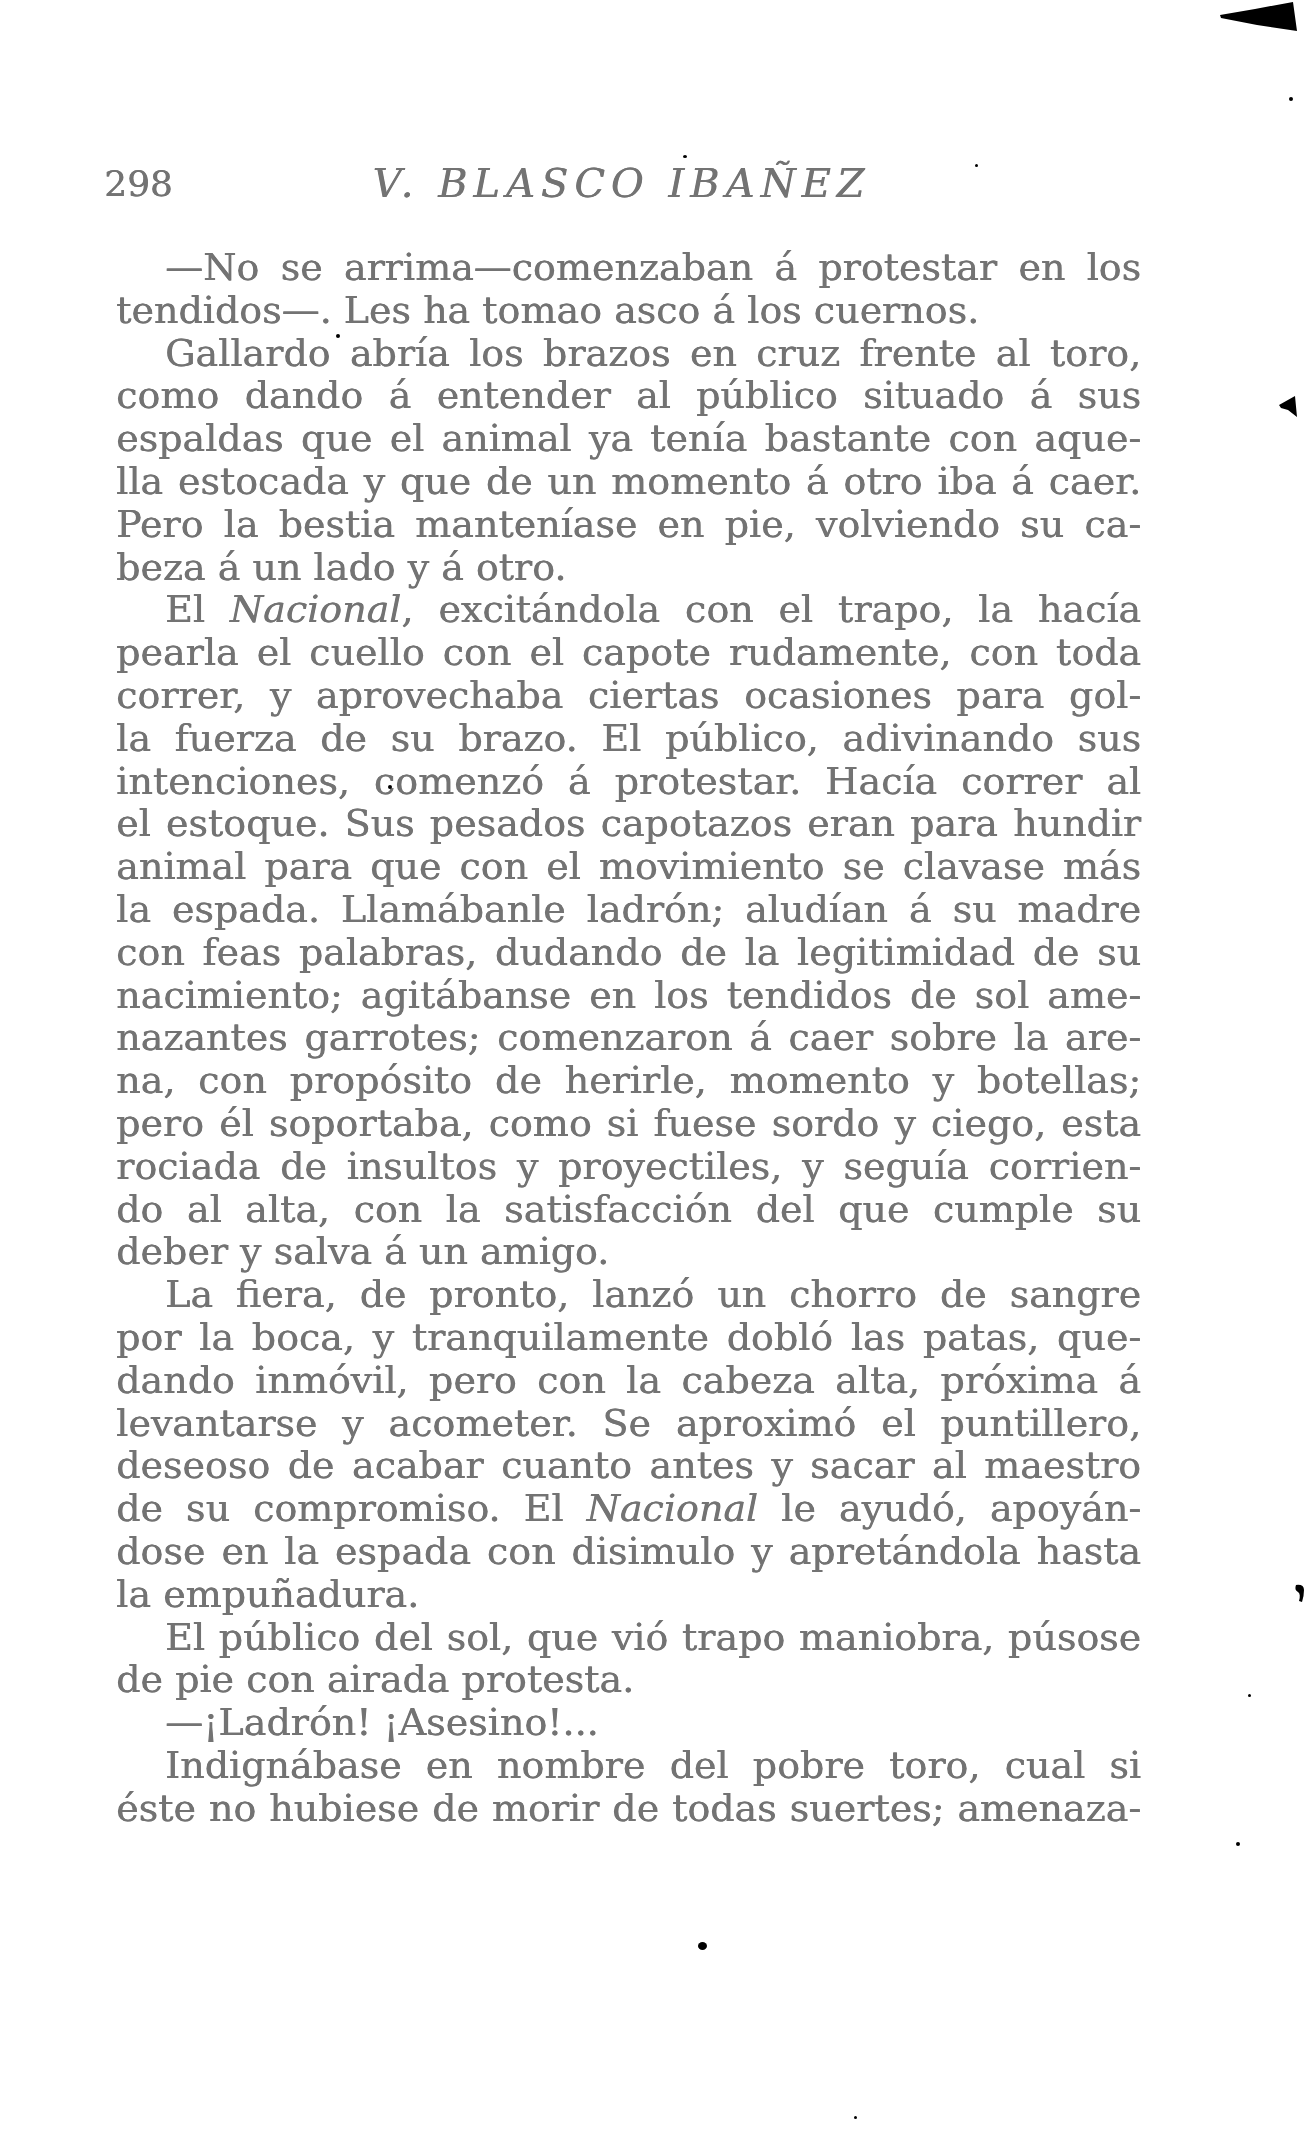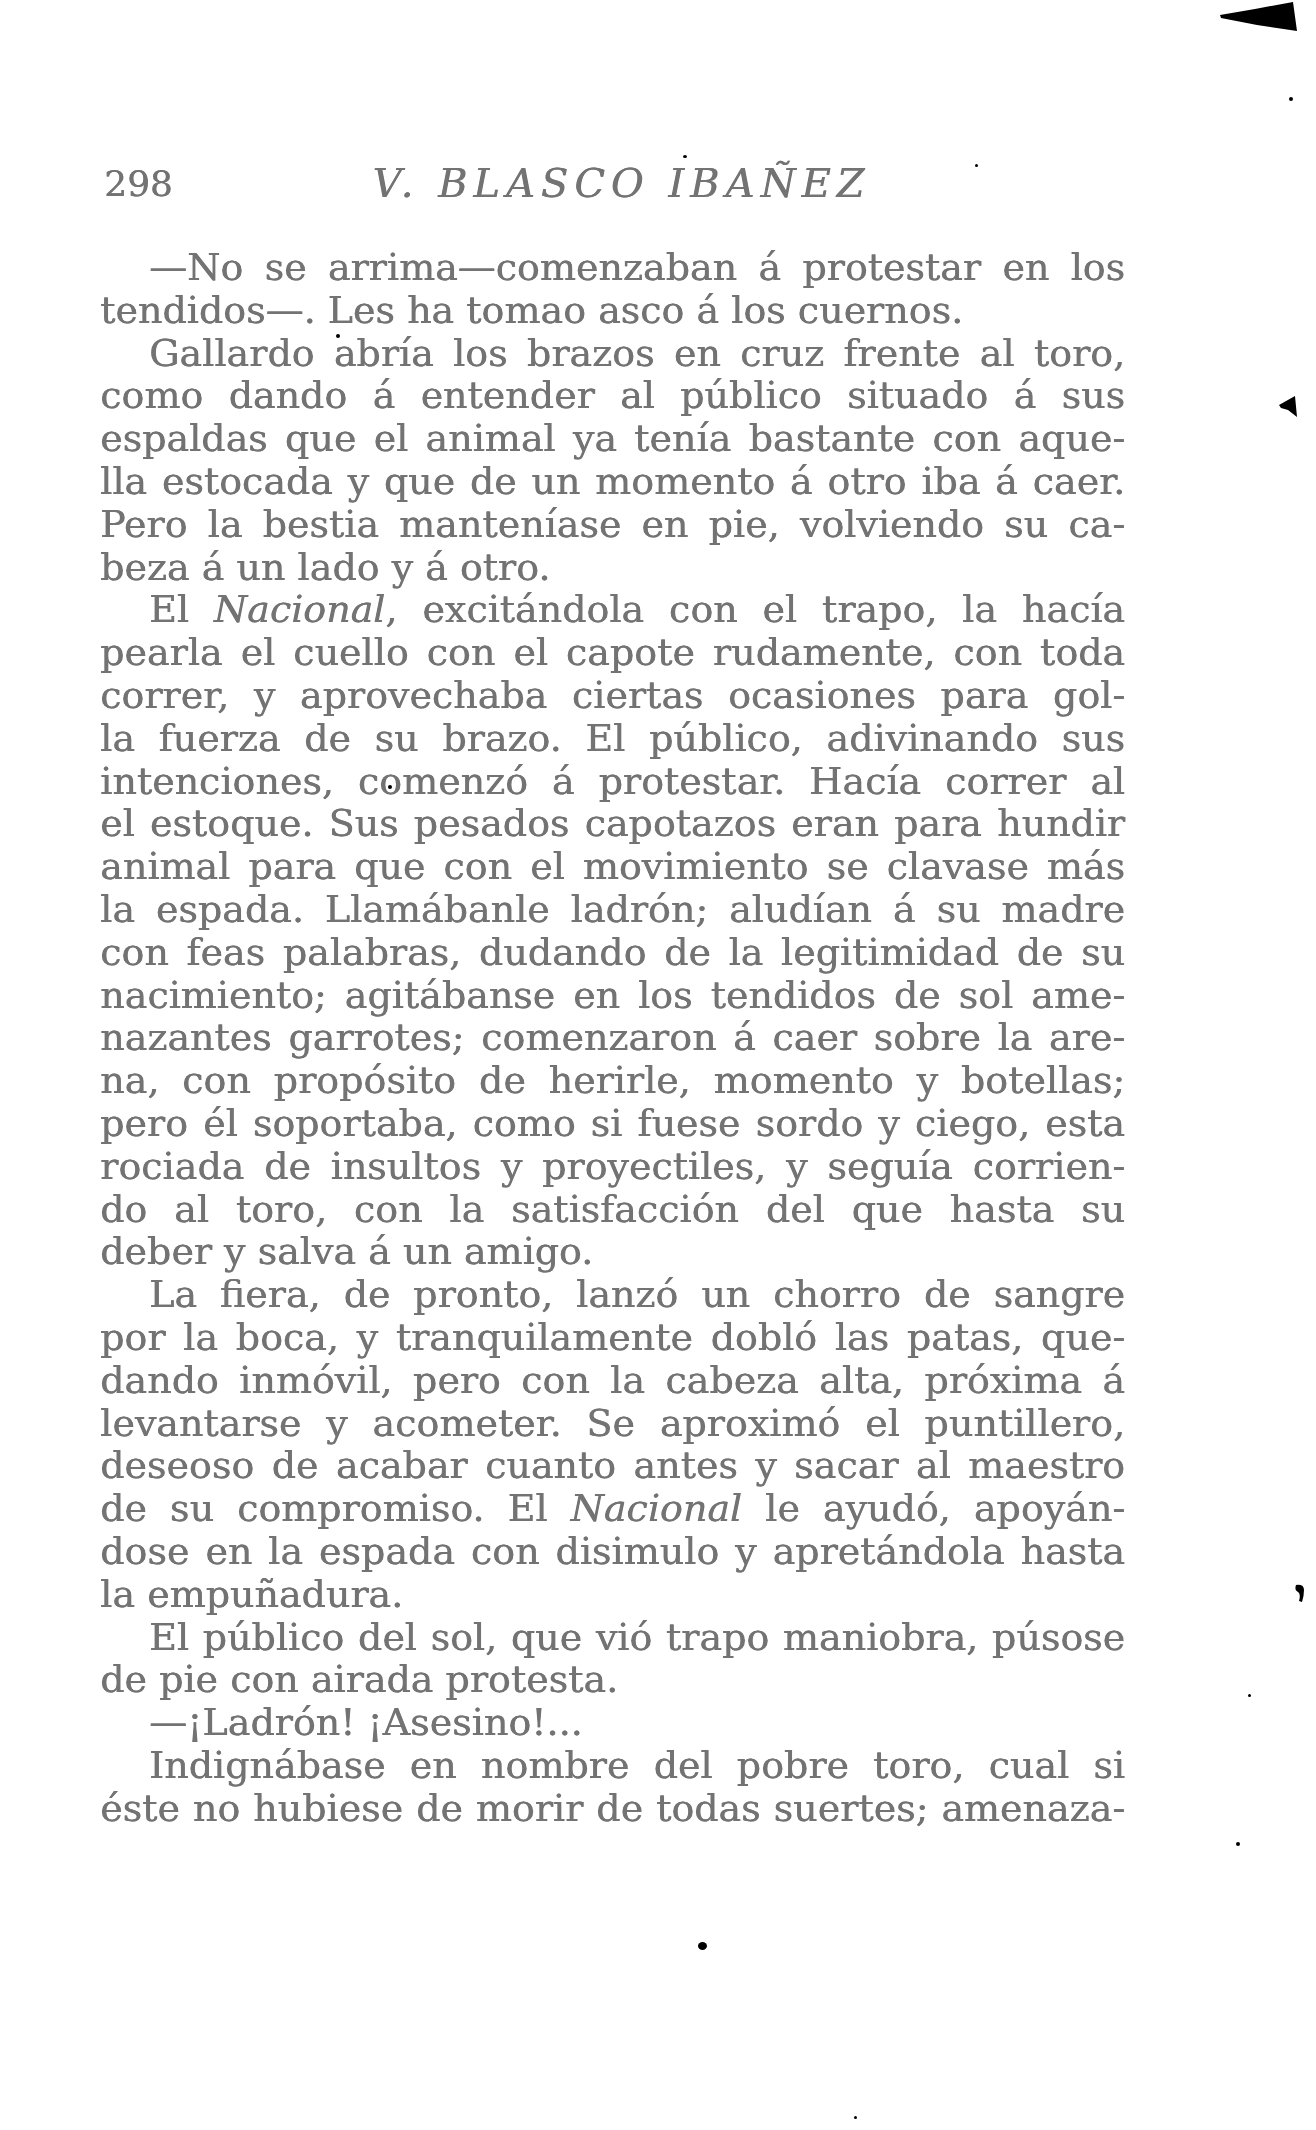--- a/index.html
+++ b/index.html
@@ -19,21 +19,21 @@
     position: absolute; left: 104px; top: 162px;
     font-size: 36px; line-height: 44px;
   }
   .running-title {
     position: absolute; left: 109px; top: 160px; width: 1025px;
     text-align: center; font-style: italic;
     font-size: 40px; line-height: 46px; letter-spacing: 6px;
     white-space: nowrap;
   }
   .text-block {
-    position: absolute; left: 100px; top: 246px; width: 1025px;
+    position: absolute; left: 116px; top: 246px; width: 1025px;
     font-size: 38px;
   }
   .line {
     height: 42.8px; line-height: 42.8px;
     text-align: justify;
     text-align-last: justify;
     white-space: nowrap;
   }
   .line.nojust { text-align-last: left; }
   .line.indent { padding-left: 49px; }
@@ -68,21 +68,21 @@
       <div class="line"><span>intenciones, comenzó á protestar. Hacía correr al</span></div>
       <div class="line"><span>el estoque. Sus pesados capotazos eran para hundir</span></div>
       <div class="line"><span>animal para que con el movimiento se clavase más</span></div>
       <div class="line"><span>la espada. Llamábanle ladrón; aludían á su madre</span></div>
       <div class="line"><span>con feas palabras, dudando de la legitimidad de su</span></div>
       <div class="line"><span>nacimiento; agitábanse en los tendidos de sol ame-</span></div>
       <div class="line"><span>nazantes garrotes; comenzaron á caer sobre la are-</span></div>
       <div class="line"><span>na, con propósito de herirle, momento y botellas;</span></div>
       <div class="line"><span>pero él soportaba, como si fuese sordo y ciego, esta</span></div>
       <div class="line"><span>rociada de insultos y proyectiles, y seguía corrien-</span></div>
-      <div class="line"><span>do al toro, con la satisfacción del que hasta su</span></div>
+      <div class="line"><span>do al alta, con la satisfacción del que cumple su</span></div>
       <div class="line nojust"><span>deber y salva á un amigo.</span></div>
       <div class="line indent"><span>La fiera, de pronto, lanzó un chorro de sangre</span></div>
       <div class="line"><span>por la boca, y tranquilamente dobló las patas, que-</span></div>
       <div class="line"><span>dando inmóvil, pero con la cabeza alta, próxima á</span></div>
       <div class="line"><span>levantarse y acometer. Se aproximó el puntillero,</span></div>
       <div class="line"><span>deseoso de acabar cuanto antes y sacar al maestro</span></div>
       <div class="line"><span>de su compromiso. El </span><span class="it">Nacional</span><span> le ayudó, apoyán-</span></div>
       <div class="line"><span>dose en la espada con disimulo y apretándola hasta</span></div>
       <div class="line nojust"><span>la empuñadura.</span></div>
       <div class="line indent"><span>El público del sol, que vió trapo maniobra, púsose</span></div>

